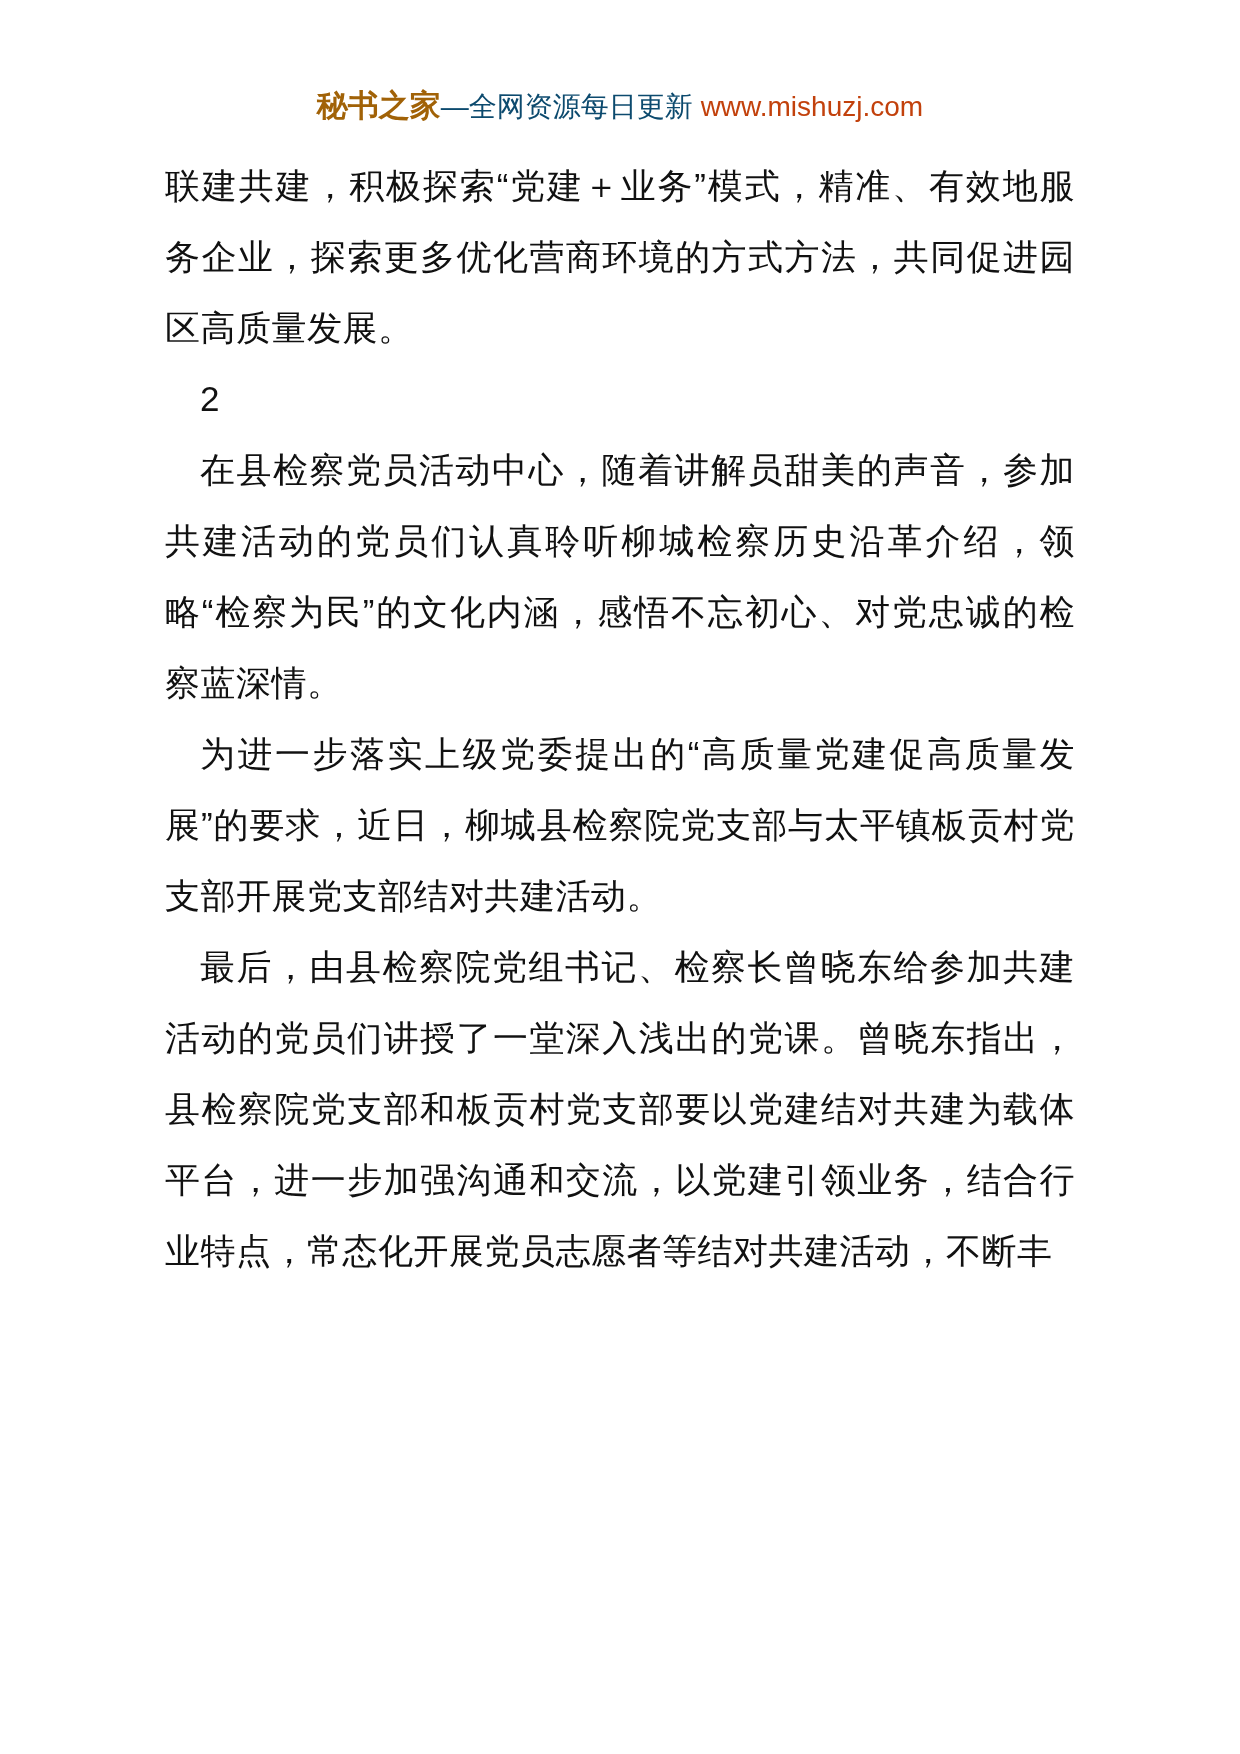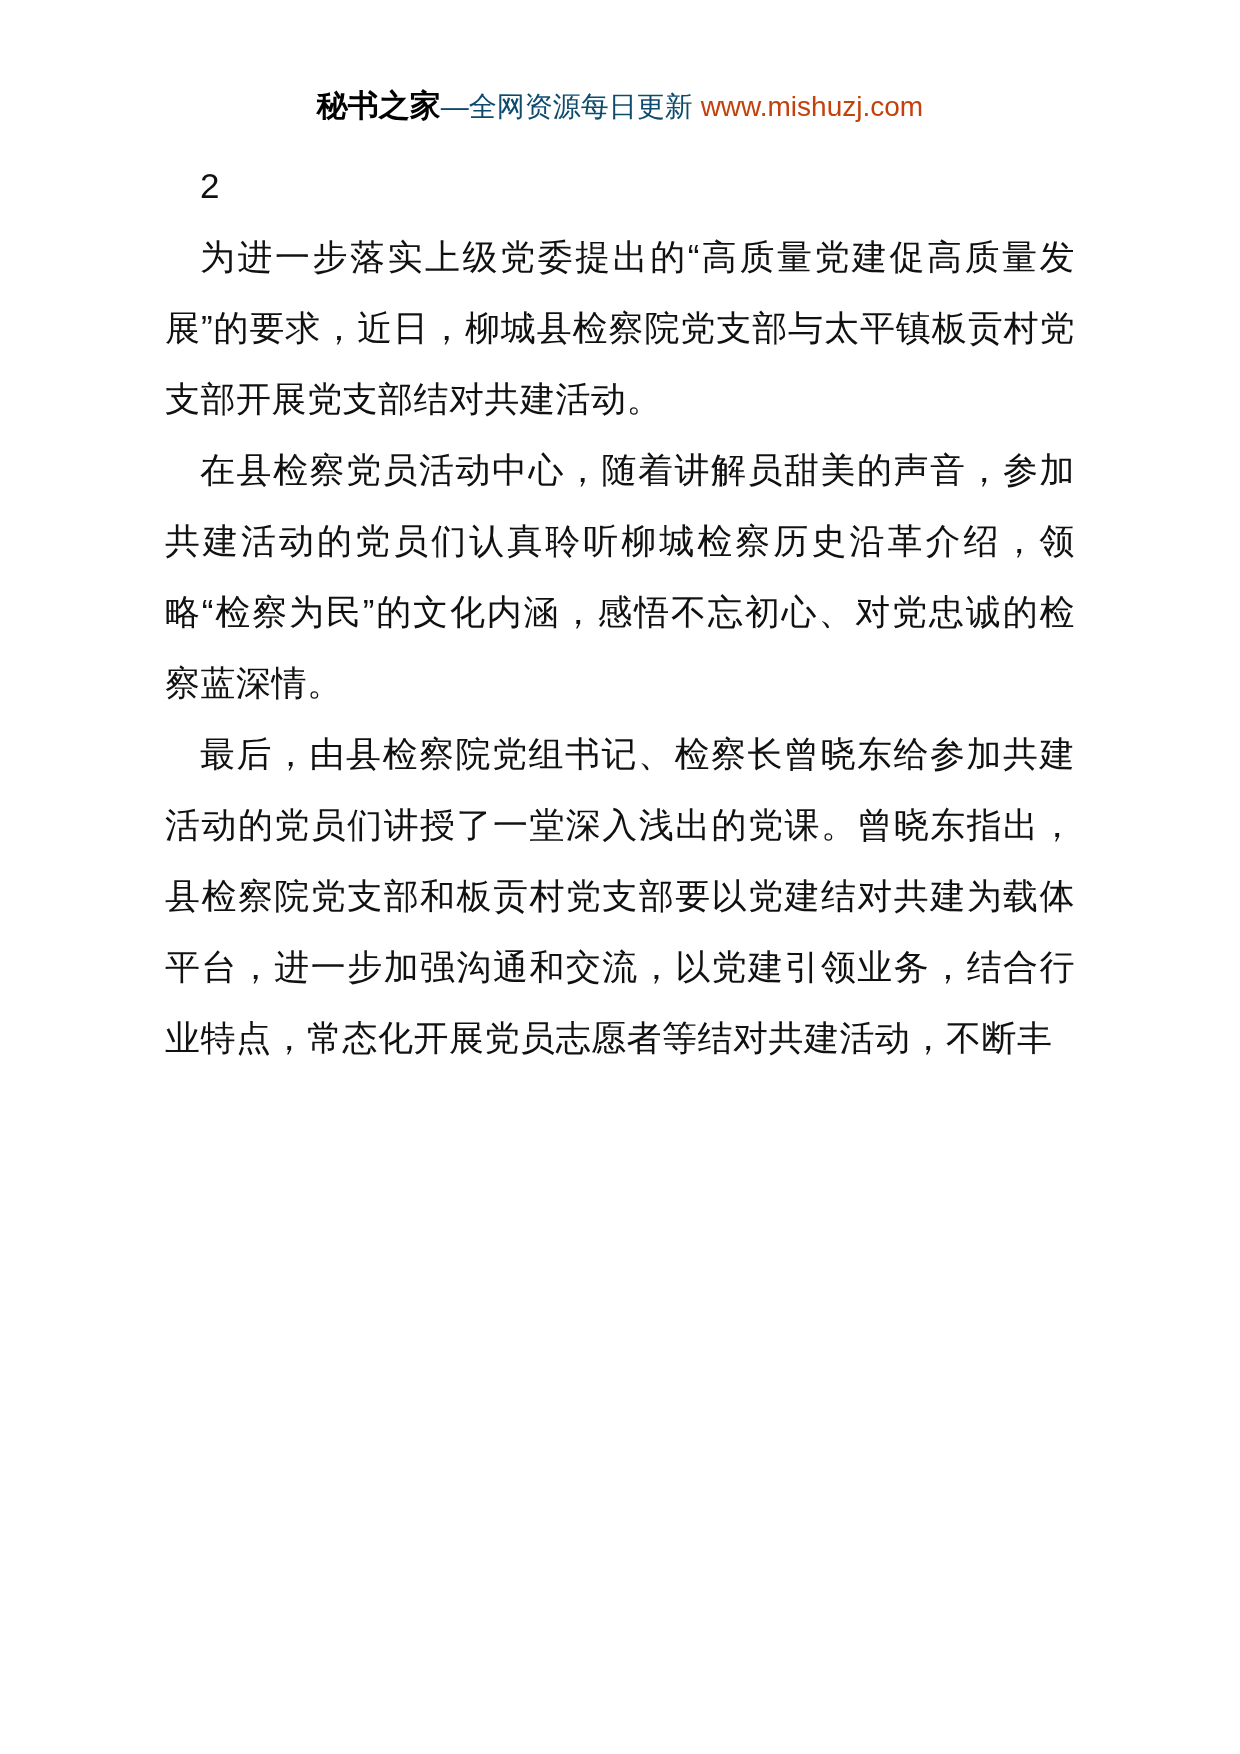--- a/index.html
+++ b/index.html
@@ -18,21 +18,21 @@
     overflow: hidden;
     font-family: "Liberation Sans", "DejaVu Sans", sans-serif;
   }
   .header {
     text-align: center;
     white-space: nowrap;
     line-height: 44px;
     height: 44px;
   }
   .header .brand {
-    color: #000000;
+    color: #a16207;
     font-weight: bold;
     font-size: 31px;
     font-family: "Liberation Serif", "DejaVu Serif", serif;
   }
   .header .tagline {
     color: #0c4a6e;
     font-size: 28px;
   }
   .header .url {
     color: #c2410c;
@@ -58,19 +58,20 @@
   }
 </style>
 </head>
 <body>
 
 <div class="page">
 
   <div class="header"><span class="brand">秘书之家</span><span class="tagline">—全网资源每日更新 </span><a class="url">www.mishuzj.com</a></div>
 
   <div class="doc">
+    <p>联建共建，积极探索“党建＋业务”模式，精准、有效地服务企业，探索更多优化营商环境的方式方法，共同促进园区高质量发展。</p>
     <p class="indent">2</p>
+    <p class="indent">在县检察党员活动中心，随着讲解员甜美的声音，参加共建活动的党员们认真聆听柳城检察历史沿革介绍，领略“检察为民”的文化内涵，感悟不忘初心、对党忠诚的检察蓝深情。</p>
     <p class="indent">为进一步落实上级党委提出的“高质量党建促高质量发展”的要求，近日，柳城县检察院党支部与太平镇板贡村党支部开展党支部结对共建活动。</p>
-    <p class="indent">在县检察党员活动中心，随着讲解员甜美的声音，参加共建活动的党员们认真聆听柳城检察历史沿革介绍，领略“检察为民”的文化内涵，感悟不忘初心、对党忠诚的检察蓝深情。</p>
     <p class="indent">最后，由县检察院党组书记、检察长曾晓东给参加共建活动的党员们讲授了一堂深入浅出的党课。曾晓东指出，县检察院党支部和板贡村党支部要以党建结对共建为载体平台，进一步加强沟通和交流，以党建引领业务，结合行业特点，常态化开展党员志愿者等结对共建活动，不断丰</p>
   </div>
 
 </div>
 
 </body></html>

